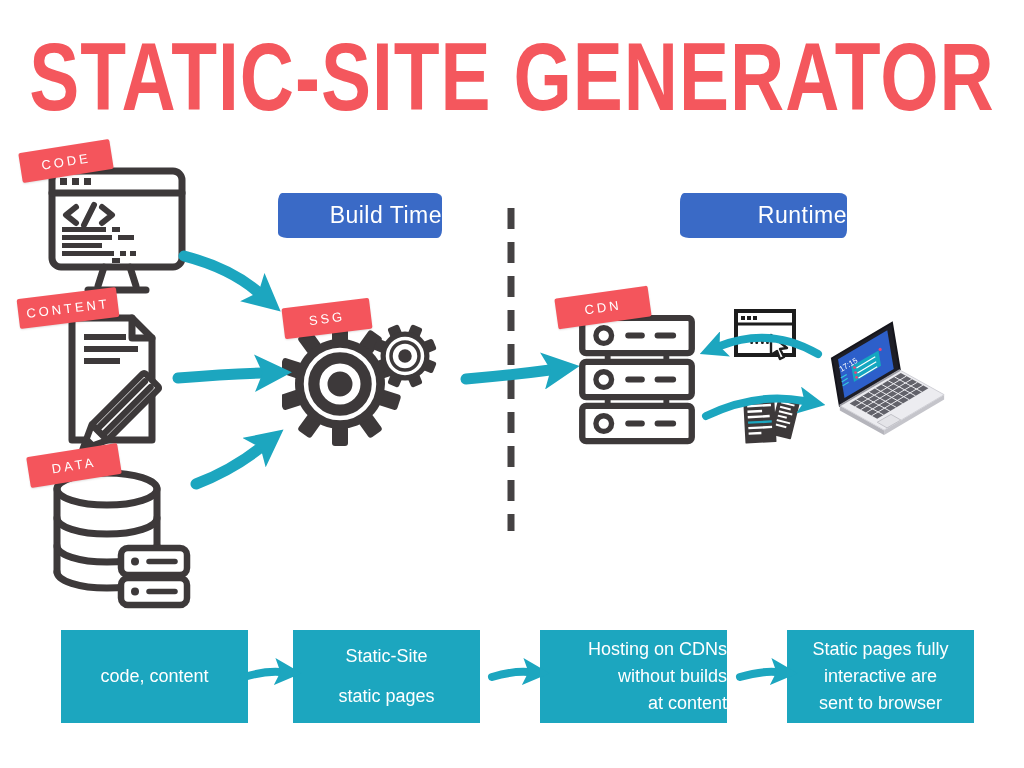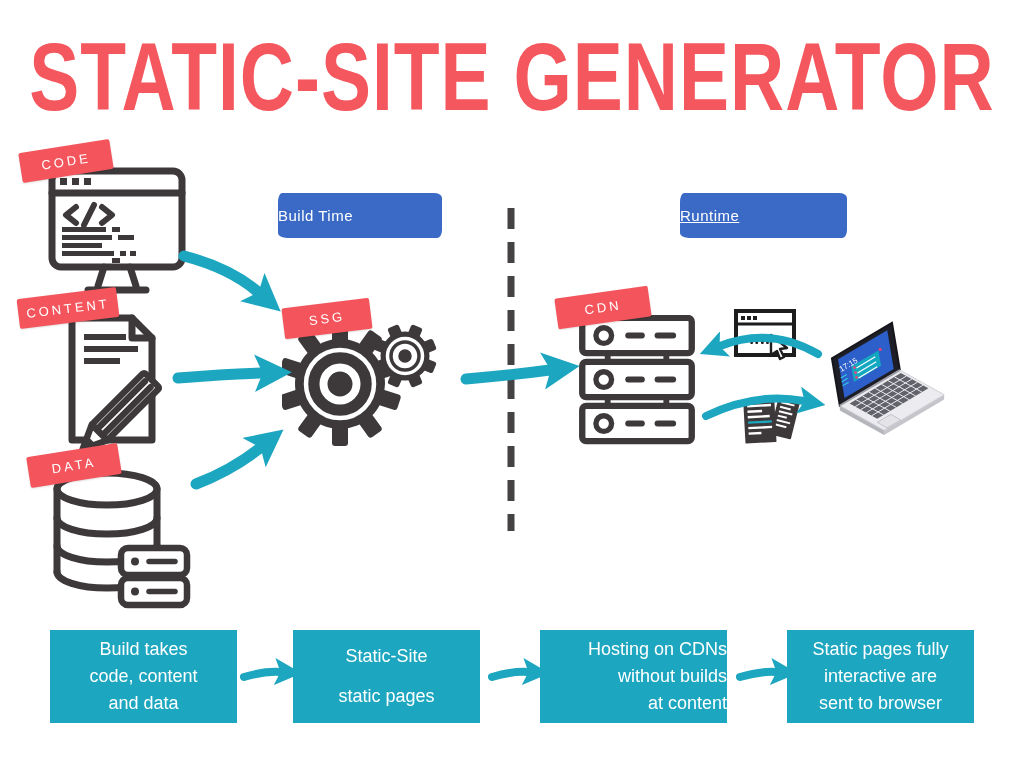--- a/index.html
+++ b/index.html
@@ -12,22 +12,22 @@
          font-weight:bold;font-size:75px;letter-spacing:1px;white-space:nowrap;
          transform:scaleY(1.28);transform-origin:top center;
          font-family:"Liberation Sans",sans-serif;}
 
   
   .tag{background:#f4555c;color:#fff;font-size:13px;letter-spacing:3px;
        display:flex;align-items:center;justify-content:center;z-index:4;
        border-radius:2px;box-shadow:0 1px 2px rgba(0,0,0,.12);}
 
   
-  .badge{background:#3a6ac6;color:#fff;font-size:15px;letter-spacing:.5px;
-         display:flex;align-items:center;justify-content:flex-start;z-index:4;
+  .badge{background:#3a6ac6;color:#fff;font-size:23px;letter-spacing:.5px;
+         display:flex;align-items:center;justify-content:flex-end;z-index:4;
          border-radius:4px 8px 5px 9px / 9px 5px 8px 5px;}
 
   
   .step{width:187px;height:93px;background:#1ca6bf;color:#fff;z-index:3;
         display:flex;flex-direction:column;align-items:center;justify-content:center;
         font-size:18px;line-height:1.5;text-align:center;}
 
   .icon{z-index:2;}
   svg text{font-family:"Liberation Sans",sans-serif;}
   #overlay{position:absolute;left:0;top:0;z-index:5;pointer-events:none;}
@@ -114,21 +114,21 @@
     </g>
     <g stroke="#3d393a" stroke-width="5.5" stroke-linecap="round">
       <line x1="104" y1="99.5" x2="130" y2="99.5"></line>
       <line x1="104" y1="129.5" x2="130" y2="129.5"></line>
     </g>
   </svg>
 
   <div class="abs badge" style="left:278px;top:193px;width:164px;height:45px;">
     <span>Build Time</span>
   </div>
-  <div class="abs badge" style="left:680px;top:193px;width:167px;height:45px;text-decoration:underline;">
+  <div class="abs badge" style="left:680px;top:193px;width:167px;height:45px;">
     <span>Runtime</span>
   </div>
 
   <div class="abs tag" style="left:283px;top:303px;width:88px;height:31px;transform:rotate(-7deg);">
     <span>SSG</span>
   </div>
   <svg class="abs icon" style="left:282px;top:322px;" width="160" height="125" viewBox="0 0 160 125">
     <g fill="#3d393a">
       <g>
         <rect x="50" y="0" width="16" height="20" rx="3" transform="rotate(0 58 62)"></rect>
@@ -267,21 +267,21 @@
       <line x1="37" y1="91.25" x2="65" y2="106.75"></line>
       <line x1="43.5" y1="87.4" x2="71.5" y2="102.9"></line>
       <line x1="50" y1="83.5" x2="78" y2="99"></line>
       <line x1="56.5" y1="79.6" x2="84.5" y2="95.1"></line>
       <line x1="63" y1="75.75" x2="91" y2="91.25"></line>
       <line x1="69.5" y1="71.9" x2="97.5" y2="87.4"></line>
     </g>
     <polygon points="52,118 66,110 76,115.7 62,123.7" fill="#e4e4e8" stroke="#c2c2c8" stroke-width="1"></polygon>
   </svg>
 
-  <div class="abs step" style="left:50px;top:630px;">
+  <div class="abs step" style="left:61px;top:630px;gap:31px;">
     <div>Build takes</div>
     <div>code, content</div>
     <div>and data</div>
   </div>
   <div class="abs step" style="left:293px;top:630px;gap:13px;">
     <div>Static-Site</div>
     <div>static pages</div>
   </div>
   <div class="abs step" style="left:540px;top:630px;align-items:flex-end;">
     <div>Hosting on CDNs</div>

